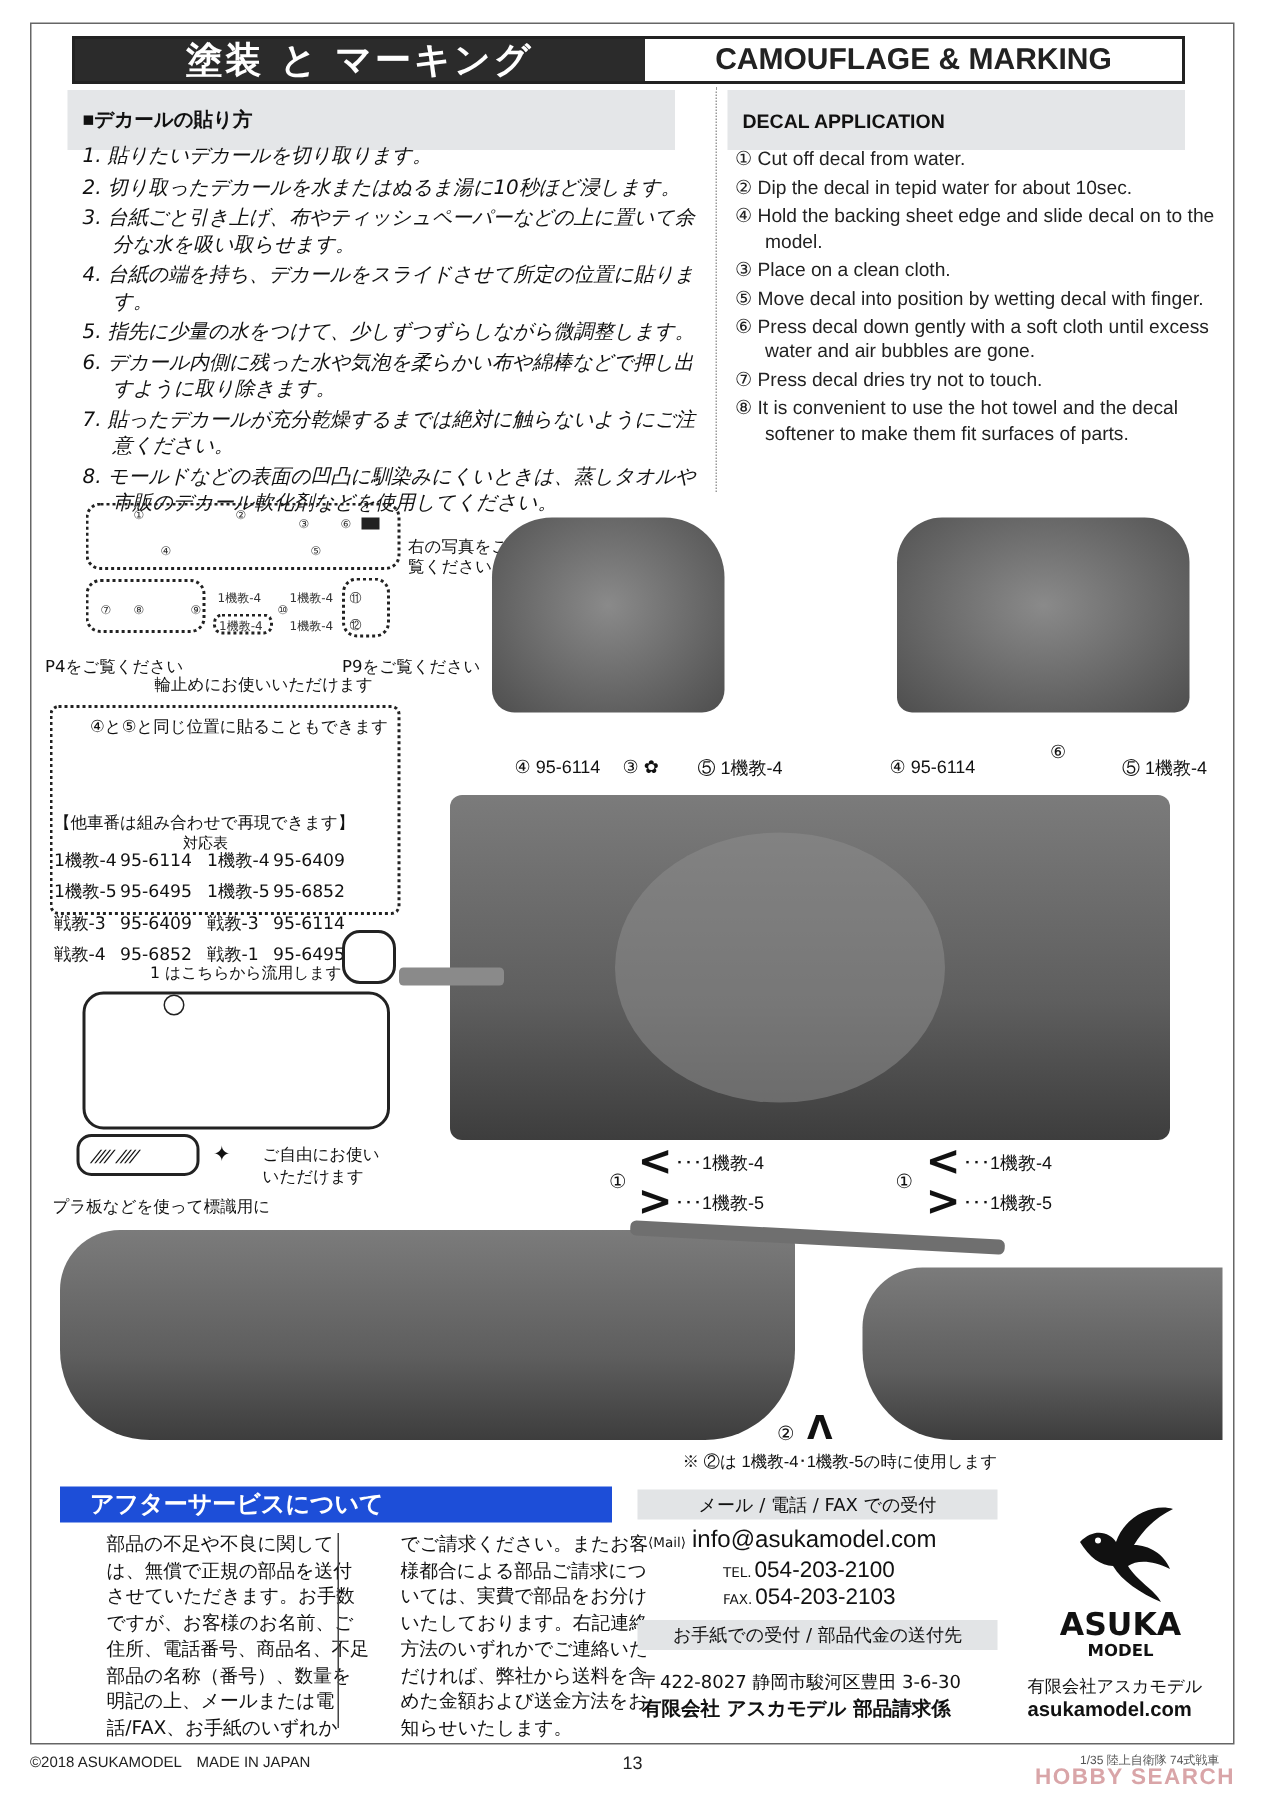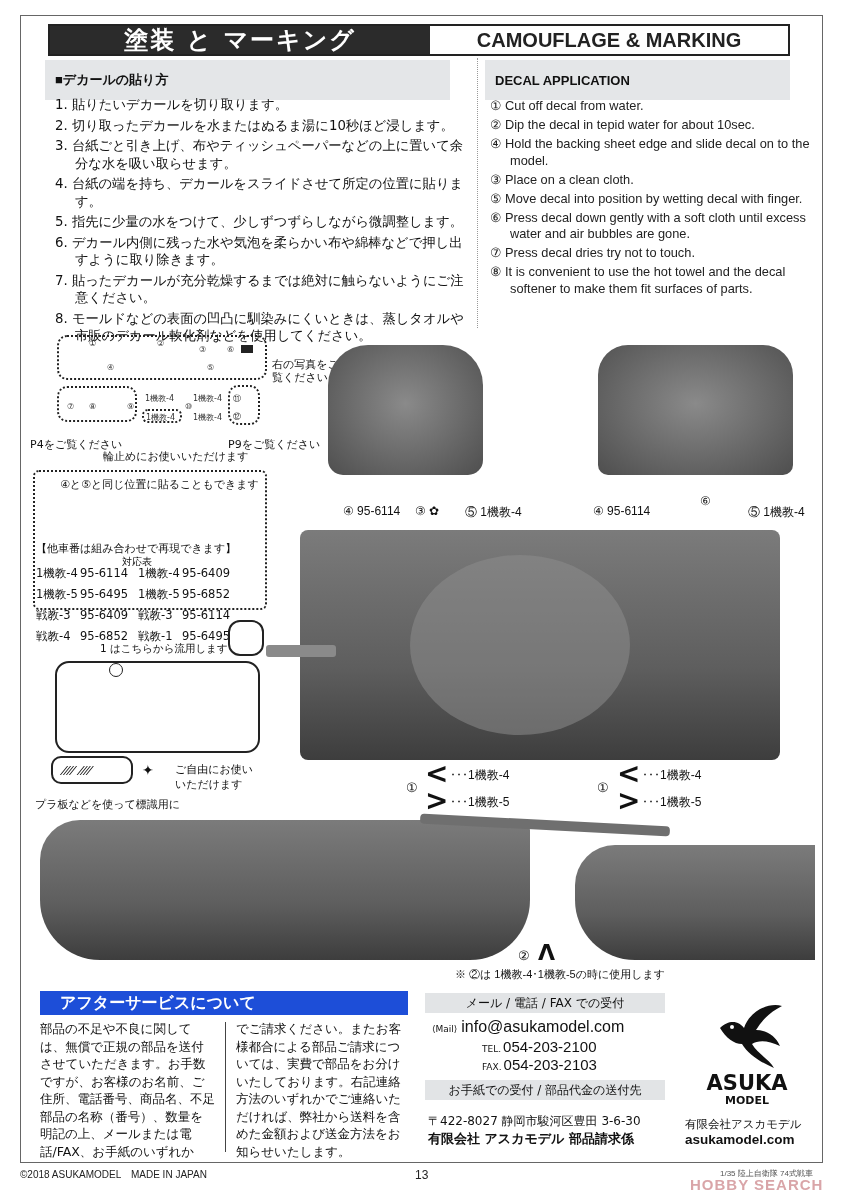--- a/index.html
+++ b/index.html
@@ -4,35 +4,35 @@
 <style>
   * { box-sizing: border-box; margin: 0; padding: 0; }
   body { width: 841px; height: 1200px; background: #fff; font-family: "DejaVu Sans", sans-serif; color: #111; position: relative; overflow: hidden; }
   .frame { position: absolute; left: 20px; top: 15px; width: 803px; height: 1148px; border: 1px solid #666; }
   .title-bar { position: absolute; left: 48px; top: 24px; width: 742px; height: 32px; border: 2px solid #222; display: flex; }
   .title-jp { width: 380px; background: #2b2b2b; color: #fff; font-weight: bold; font-size: 24px; display: flex; align-items: center; justify-content: center; letter-spacing: 2px; font-family: "DejaVu Sans", sans-serif; }
   .title-en { flex: 1; background: #fff; color: #222; font-weight: bold; font-size: 20px; display: flex; align-items: center; justify-content: center; font-family: "Liberation Sans", sans-serif; }
   .sec-head { position: absolute; top: 60px; height: 40px; background: #e4e6e8; font-size: 13px; font-weight: bold; display: flex; align-items: center; padding-left: 10px; font-family: "Liberation Sans", sans-serif; }
   .vdiv { position: absolute; left: 477px; top: 58px; height: 270px; border-left: 1px dotted #999; }
   .jp-steps { position: absolute; left: 55px; top: 96px; width: 420px; list-style: none; font-size: 13.3px; line-height: 17.5px; }
-  .jp-steps li { margin-bottom: 3px; padding-left: 20px; text-indent: -20px; }
+  .jp-steps li { margin-bottom: 3px; padding-left: 20px; text-indent: -20px; font-style: italic; }
   .en-steps { position: absolute; left: 490px; top: 98px; width: 320px; list-style: none; font-family: "Liberation Sans", sans-serif; font-size: 12.8px; line-height: 16.5px; }
   .en-steps li { margin-bottom: 2.5px; padding-left: 20px; text-indent: -20px; color: #222; }
   .dot-box { position: absolute; border: 2px dotted #222; border-radius: 10px; }
   .small { font-size: 8px; position: absolute; color: #333; }
   .note { position: absolute; font-size: 11px; color: #111; }
   .solid-box { position: absolute; border: 2px solid #222; border-radius: 14px; background: #fff; }
   .photo { position: absolute; background: radial-gradient(ellipse at 50% 45%, #8a8a8a 0%, #6c6c6c 50%, #4e4e4e 100%); }
   .photo.dark { background: linear-gradient(180deg, #7b7b7b 0%, #5e5e5e 60%, #3d3d3d 100%); }
   .caption { position: absolute; font-size: 12px; font-family: "Liberation Sans", sans-serif; }
   .table-jp { position: absolute; left: 36px; top: 563px; font-size: 11.5px; line-height: 21px; }
   .table-jp .row { display: flex; }
   .table-jp .c { width: 97px; }
   .after-head { position: absolute; left: 40px; top: 991px; width: 368px; height: 24px; background: #1d4ed8; color: #fff; font-size: 16px; font-weight: bold; padding-left: 20px; display: flex; align-items: center; }
-  .after-col { position: absolute; top: 1020px; font-size: 12.5px; line-height: 17.5px; width: 175px; }
+  .after-col { position: absolute; top: 1020px; font-size: 12.5px; line-height: 17.5px; width: 175px; margin-left: 31px; }
   .contact-head { position: absolute; left: 425px; height: 20px; width: 240px; background: #e2e4e6; font-size: 12px; display: flex; align-items: center; justify-content: center; }
   .mono { font-family: "Liberation Sans", sans-serif; }
   .footer { position: absolute; top: 1168px; font-size: 10px; font-family: "Liberation Sans", sans-serif; color: #222; }
   .chev { position: absolute; font-weight: bold; font-family: "DejaVu Sans", sans-serif; color: #111; }
 </style>
 </head>
 <body>
 
 <div class="frame"></div>
 

